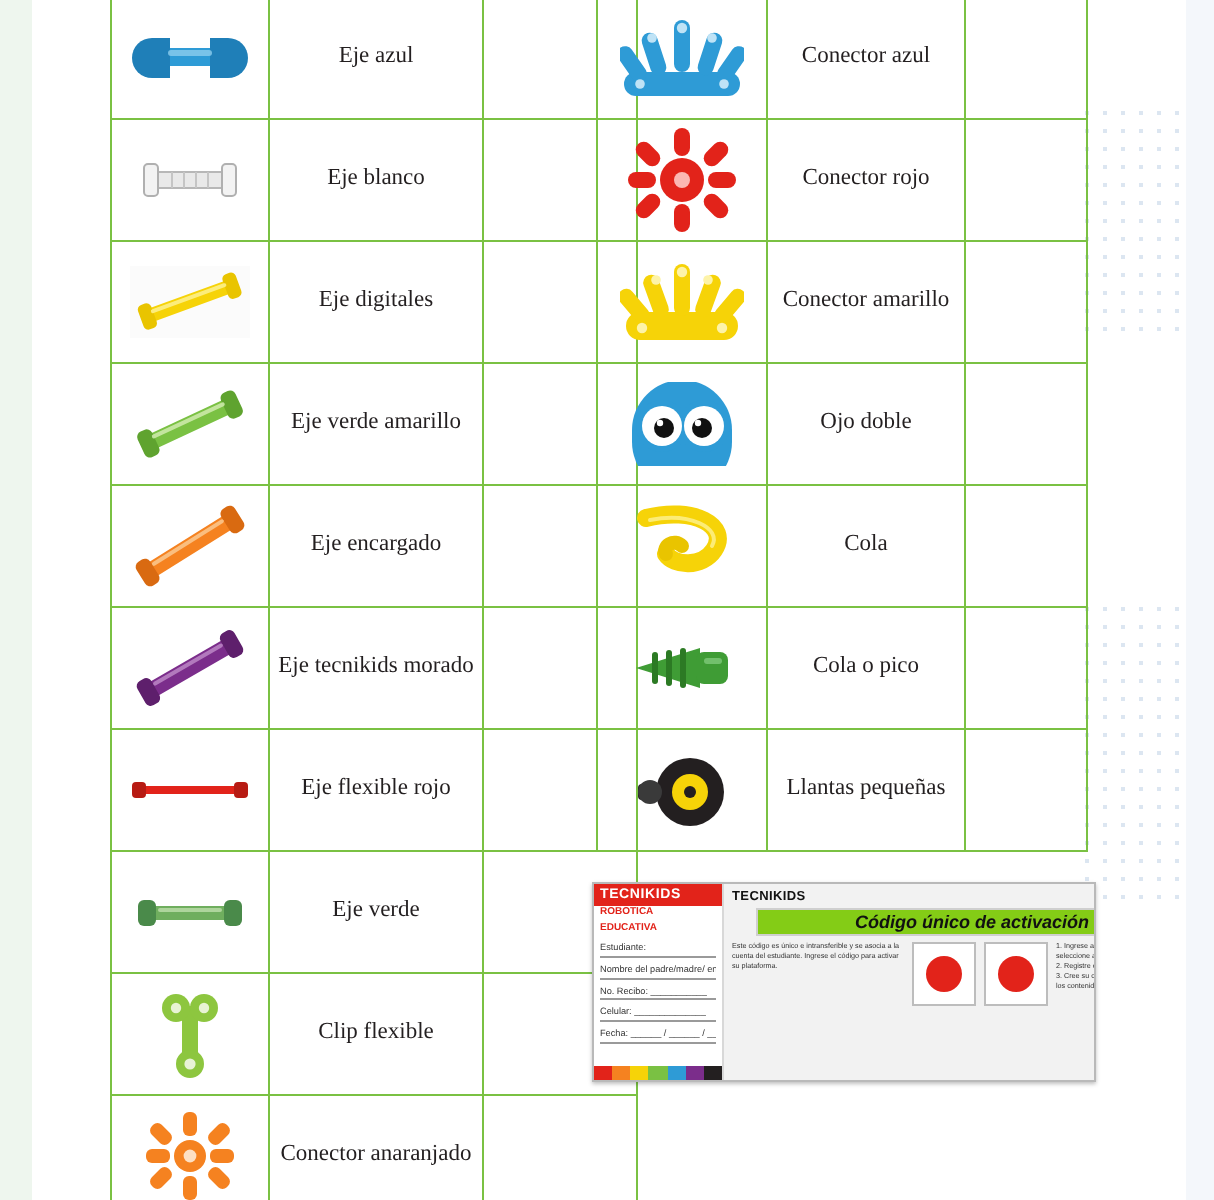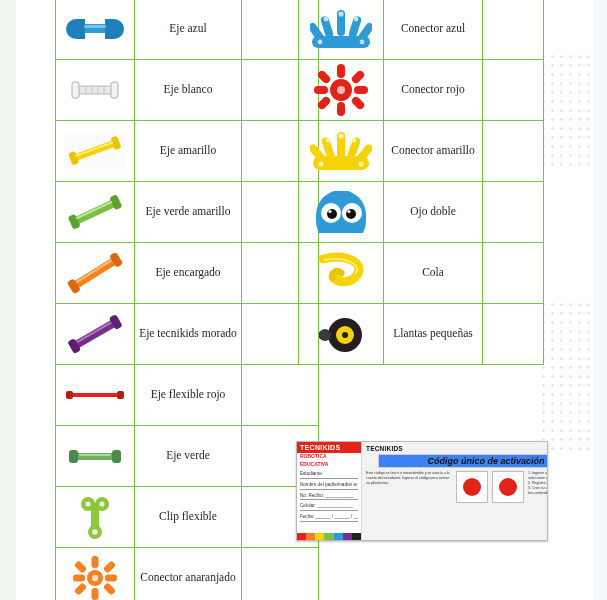--- a/index.html
+++ b/index.html
@@ -159,21 +159,21 @@
     font-weight: bold;
     color: #111;
     letter-spacing: .2px;
   }
   .card-title-2 {
     font-size: 9px;
     font-style: italic;
     font-weight: bold;
     color: #111;
     text-align: center;
-    background: #3b82f6;
+    background: #84cc16;
     border: .5px solid #cfcfcf;
     margin: 2px 0 3px 12px;
     padding: 1px 0;
   }
   .card-body {
     display: flex;
     gap: 4px;
   }
   .card-note {
     font-size: 3.6px;
@@ -256,21 +256,21 @@
           <rect x="2" y="2" width="60" height="36" fill="#fbfbfb"></rect>
           <g transform="rotate(-20 32 20)">
             <rect x="8" y="16" width="48" height="7" rx="3.5" fill="#f6d308"></rect>
             <rect x="6" y="13" width="7" height="13" rx="2.5" fill="#e9c400"></rect>
             <rect x="51" y="13" width="7" height="13" rx="2.5" fill="#e9c400"></rect>
             <rect x="12" y="17" width="40" height="2" rx="1" fill="#fdf08a" opacity=".9"></rect>
           </g>
         </svg>
       </div>
     </td>
-    <td class="cell-label">Eje amarillo</td>
+    <td class="cell-label">Eje digitales</td>
     <td class="cell-extra"></td>
   </tr>
   <tr>
     <td class="cell-pic">
       <div class="pic-wrap">
         <svg width="64" height="40" viewBox="0 0 64 40">
           <g transform="rotate(-25 32 20)">
             <rect x="7" y="16" width="50" height="8" rx="4" fill="#7ac143"></rect>
             <rect x="5" y="13" width="8" height="14" rx="3" fill="#5fa32f"></rect>
             <rect x="51" y="13" width="8" height="14" rx="3" fill="#5fa32f"></rect>
@@ -476,20 +476,38 @@
     <td class="cell-pic">
       <div class="pic-wrap">
         <svg width="60" height="44" viewBox="0 0 60 44">
           <path d="M12 8 C36 2, 54 12, 46 24 C40 33, 26 32, 22 26" stroke="#f6d308" stroke-width="9" fill="none" stroke-linecap="round"></path>
           <path d="M22 26 C20 22, 26 18, 30 22" stroke="#e9c400" stroke-width="7" fill="none" stroke-linecap="round"></path>
           <path d="M14 9 C34 5, 50 13, 45 22" stroke="#fdf08a" stroke-width="2" fill="none" stroke-linecap="round" opacity=".85"></path>
         </svg>
       </div>
     </td>
     <td class="cell-label">Cola</td>
+    <td class="cell-extra"></td>
+  </tr>
+  <tr>
+    <td class="cell-pic">
+      <div class="pic-wrap">
+        <svg width="62" height="34" viewBox="0 0 62 34">
+          <path d="M8 17 L40 7 L40 27 Z" fill="#3f9c35"></path>
+          <rect x="38" y="9" width="16" height="16" rx="4" fill="#3f9c35"></rect>
+          <g fill="#2c7a24">
+            <rect x="16" y="9" width="3" height="16" rx="1.5"></rect>
+            <rect x="23" y="8" width="3" height="18" rx="1.5"></rect>
+            <rect x="30" y="7" width="3" height="20" rx="1.5"></rect>
+          </g>
+          <rect x="42" y="12" width="9" height="3" rx="1.5" fill="#7fc97a" opacity=".8"></rect>
+        </svg>
+      </div>
+    </td>
+    <td class="cell-label">Cola o pico</td>
     <td class="cell-extra"></td>
   </tr>
   <tr>
     <td class="cell-pic">
       <div class="pic-wrap">
         <svg width="56" height="46" viewBox="0 0 56 46">
           <rect x="6" y="20" width="16" height="8" rx="2" fill="#231f20"></rect>
           <circle cx="32" cy="24" r="17" fill="#231f20"></circle>
           <circle cx="32" cy="24" r="9" fill="#f6d308"></circle>
           <circle cx="32" cy="24" r="3" fill="#231f20"></circle>

